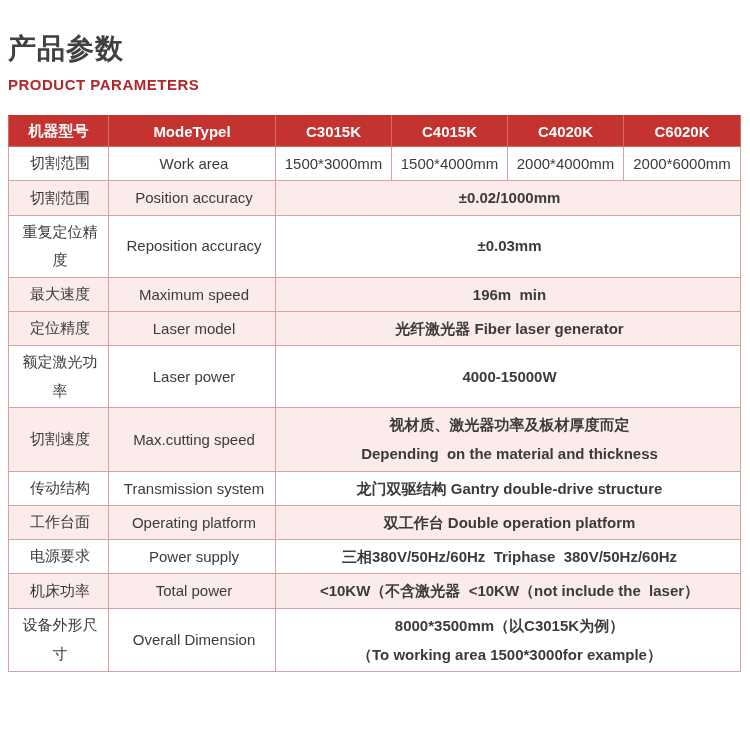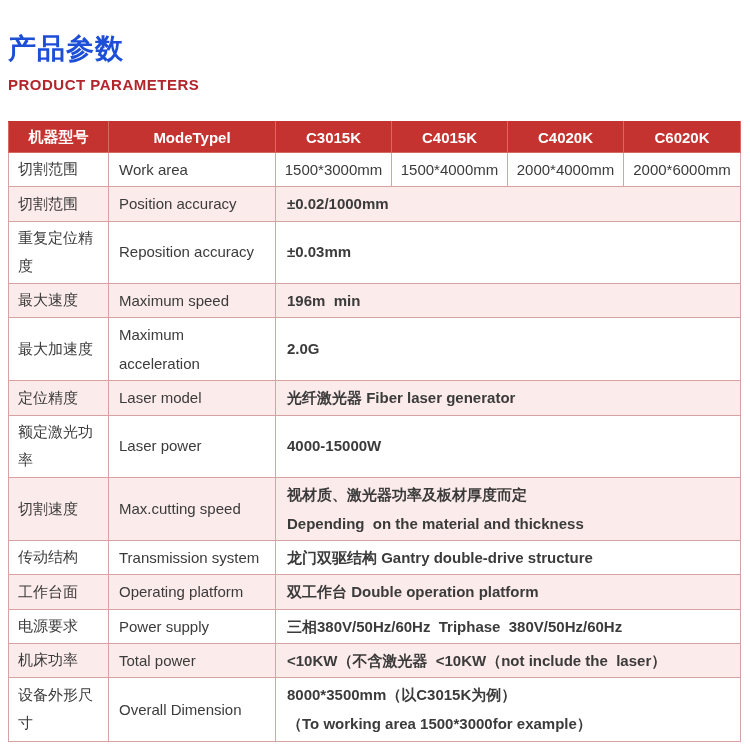--- a/index.html
+++ b/index.html
@@ -6,33 +6,34 @@
     --header-bg:#c4332f;
     --accent-red:#b2252a;
     --row-pink:#fcebeb;
     --border:#d8a2a2;
     --text:#3b3b3b;
   }
   *{box-sizing:border-box;margin:0;padding:0;}
   html,body{width:750px;height:750px;background:#ffffff;overflow:hidden;}
   body{font-family:"Liberation Sans","DejaVu Sans",sans-serif;color:var(--text);}
   .page{padding:30px 8px 0 8px;width:750px;}
-  .title-zh{font-size:28px;font-weight:600;color:#1d4ed8;letter-spacing:1px;}
+  .title-zh{font-size:28px;font-weight:600;color:#404040;letter-spacing:1px;}
   .title-en{font-size:15px;font-weight:bold;color:var(--accent-red);margin-top:8px;letter-spacing:0.5px;}
-  table.params{border-collapse:collapse;table-layout:fixed;width:732px;margin-top:28px;border-radius:16px;}
+  table.params{border-collapse:collapse;table-layout:fixed;width:732px;margin-top:22px;border-radius:16px;}
   table.params col.c1{width:100px;}
   table.params col.c2{width:167px;}
   table.params col.cm{width:116px;}
   table.params col.cm-last{width:117px;}
   table.params th, table.params td{
     border:1px solid var(--border);
     font-size:15px;
     vertical-align:middle;
     white-space:pre-wrap;
     overflow:hidden;
+    text-align:center;
   }
   table.params th{
     background:var(--header-bg);
     color:#ffffff;
     font-weight:bold;
     text-align:center;
     height:31px;
     border-color:#d56a64;
     border-top-color:var(--header-bg);
   }
@@ -86,25 +87,20 @@
         <tr class="white" style="height: 59px;">
           <td class="label-zh">重复定位精度</td>
           <td class="label-en">Reposition accuracy</td>
           <td class="value" colspan="4">±0.03mm</td>
         </tr>
         <tr class="pink" style="height: 30px; padding-left: 44px;">
           <td class="label-zh">最大速度</td>
           <td class="label-en">Maximum speed</td>
           <td class="value" colspan="4">196m  min</td>
         </tr>
-        <tr class="white" style="height: 60px;">
-          <td class="label-zh">最大加速度</td>
-          <td class="label-en">Maximum acceleration</td>
-          <td class="value" colspan="4">2.0G</td>
-        </tr>
         <tr class="pink" style="height: 30px;">
           <td class="label-zh">定位精度</td>
           <td class="label-en">Laser model</td>
           <td class="value" colspan="4">光纤激光器 Fiber laser generator</td>
         </tr>
         <tr class="white" style="height: 60px; padding-left: 44px;">
           <td class="label-zh">额定激光功率</td>
           <td class="label-en">Laser power</td>
           <td class="value" colspan="4">4000-15000W</td>
         </tr>

